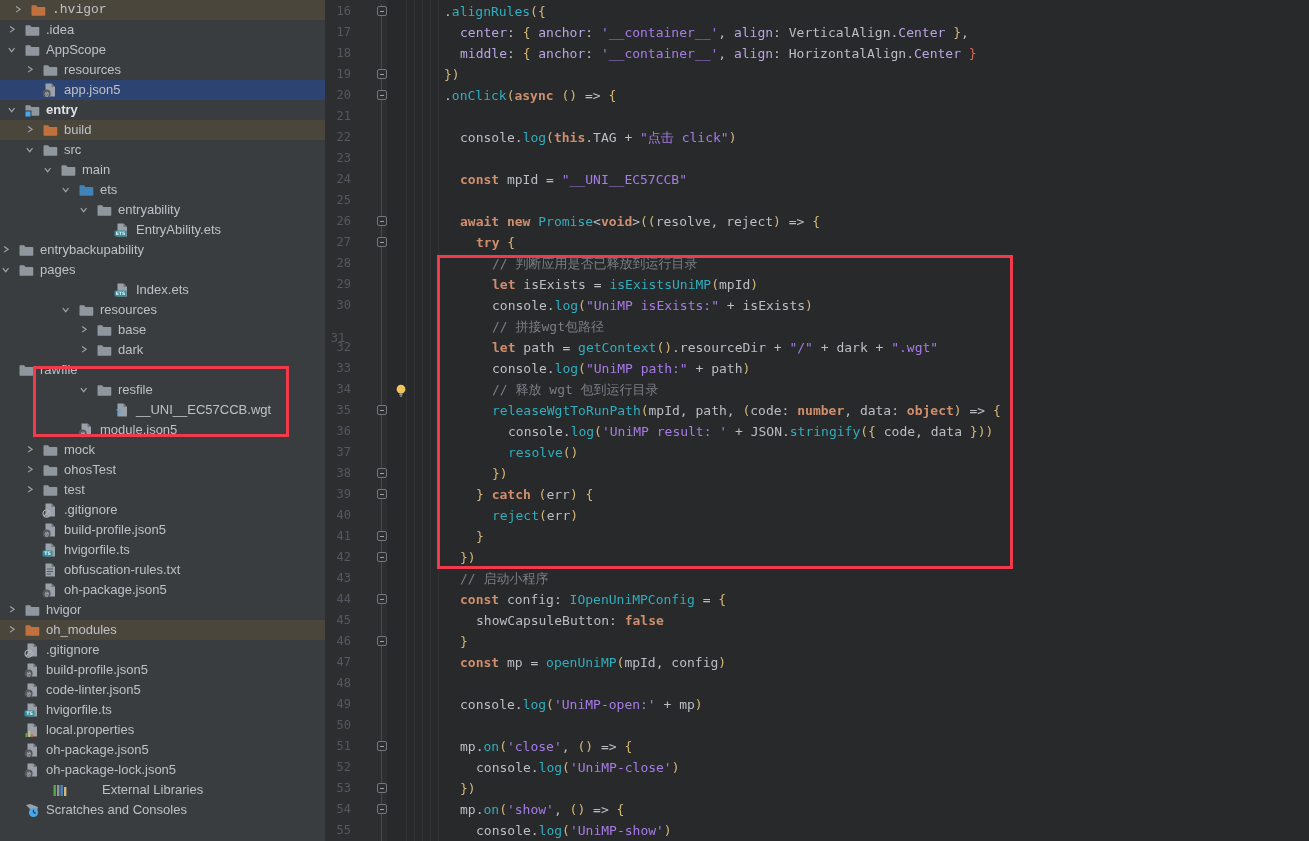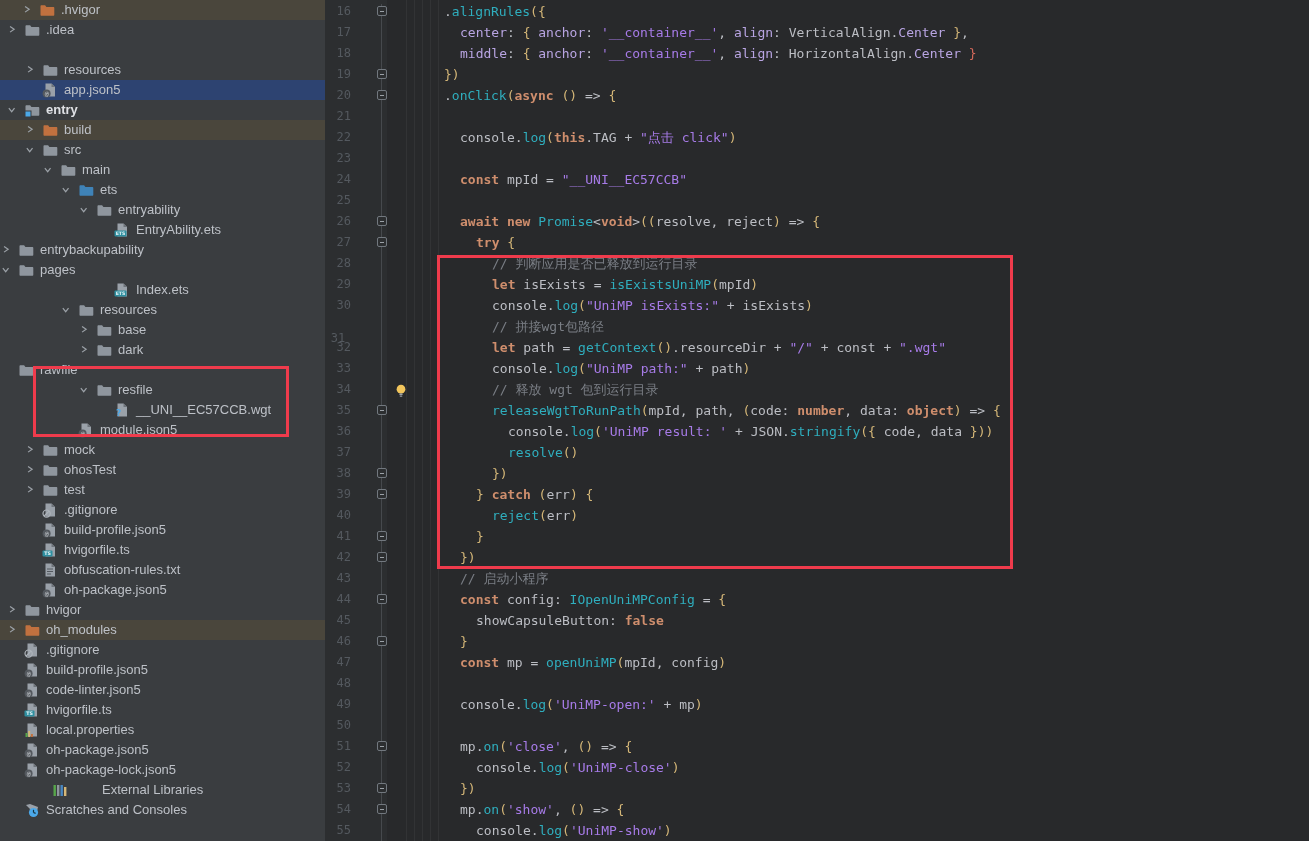--- a/index.html
+++ b/index.html
@@ -78,37 +78,46 @@
   
   .annotation-box {
     position:absolute; border:3px solid #EF3B4C;
     pointer-events:none; z-index:50; background:transparent;
   }
 </style>
 </head>
 <body>
 
 <div id="tree-panel">
-    <div class="tree-row row-excluded" style="top: 0px; padding-left: 21px;">
+    <div class="tree-row row-excluded" style="top: 0px; padding-left: 12px; font-family: Liberation Mono, monospace;">
       <span class="tree-chevron"><svg width="13" height="13" viewBox="0 0 16 16" xmlns="http://www.w3.org/2000/svg">
           <polyline points="5,3 10,6.5 5,10" fill="none" stroke="#9BA1A7" stroke-width="1.5"></polyline>
         </svg></span>
       <span class="tree-icon"><svg width="16" height="16" viewBox="0 0 16 16" xmlns="http://www.w3.org/2000/svg">
           <path fill="#C1713F" d="M1.5 4.2c0-.6.4-1 1-1h3.6l1.3 1.8h6.9c.6 0 1 .4 1 1v6.8c0 .6-.4 1-1 1h-11.8c-.6 0-1-.4-1-1z"></path>
         </svg></span>
       <span class="tree-label">.hvigor</span>
     </div>
     <div class="tree-row" style="top: 20px; padding-left: 6px;">
       <span class="tree-chevron"><svg width="13" height="13" viewBox="0 0 16 16" xmlns="http://www.w3.org/2000/svg">
           <polyline points="5,3 10,6.5 5,10" fill="none" stroke="#9BA1A7" stroke-width="1.5"></polyline>
         </svg></span>
       <span class="tree-icon"><svg width="16" height="16" viewBox="0 0 16 16" xmlns="http://www.w3.org/2000/svg">
           <path fill="#8F969E" d="M1.5 4.2c0-.6.4-1 1-1h3.6l1.3 1.8h6.9c.6 0 1 .4 1 1v6.8c0 .6-.4 1-1 1h-11.8c-.6 0-1-.4-1-1z"></path>
         </svg></span>
       <span class="tree-label">.idea</span>
+    </div>
+    <div class="tree-row" style="top: 40px; padding-left: 6px;">
+      <span class="tree-chevron"><svg width="13" height="13" viewBox="0 0 16 16" xmlns="http://www.w3.org/2000/svg">
+          <polyline points="3.5,5 7,9.5 10.5,5" fill="none" stroke="#9BA1A7" stroke-width="1.5"></polyline>
+        </svg></span>
+      <span class="tree-icon"><svg width="16" height="16" viewBox="0 0 16 16" xmlns="http://www.w3.org/2000/svg">
+          <path fill="#8F969E" d="M1.5 4.2c0-.6.4-1 1-1h3.6l1.3 1.8h6.9c.6 0 1 .4 1 1v6.8c0 .6-.4 1-1 1h-11.8c-.6 0-1-.4-1-1z"></path>
+        </svg></span>
+      <span class="tree-label">AppScope</span>
     </div>
     <div class="tree-row" style="top: 60px; padding-left: 24px;">
       <span class="tree-chevron"><svg width="13" height="13" viewBox="0 0 16 16" xmlns="http://www.w3.org/2000/svg">
           <polyline points="5,3 10,6.5 5,10" fill="none" stroke="#9BA1A7" stroke-width="1.5"></polyline>
         </svg></span>
       <span class="tree-icon"><svg width="16" height="16" viewBox="0 0 16 16" xmlns="http://www.w3.org/2000/svg">
           <path fill="#8F969E" d="M1.5 4.2c0-.6.4-1 1-1h3.6l1.3 1.8h6.9c.6 0 1 .4 1 1v6.8c0 .6-.4 1-1 1h-11.8c-.6 0-1-.4-1-1z"></path>
         </svg></span>
       <span class="tree-label">resources</span>
     </div>
@@ -505,21 +514,21 @@
     <div class="code-line" style="top: 232px; left: 151px;"><span class="tk-k">try</span><span class="tk-d"> </span><span class="tk-b">{</span></div>
     <div class="line-num" style="top: 253px;">28</div>
     <div class="code-line" style="top: 253px; left: 167px;"><span class="tk-c">// 判断应用是否已释放到运行目录</span></div>
     <div class="line-num" style="top: 274px;">29</div>
     <div class="code-line" style="top: 274px; left: 167px;"><span class="tk-k">let</span><span class="tk-d"> isExists = </span><span class="tk-f">isExistsUniMP</span><span class="tk-b">(</span><span class="tk-d">mpId</span><span class="tk-b">)</span></div>
     <div class="line-num" style="top: 295px;">30</div>
     <div class="code-line" style="top: 295px; left: 167px;"><span class="tk-d">console.</span><span class="tk-f">log</span><span class="tk-b">(</span><span class="tk-s">"UniMP isExists:"</span><span class="tk-d"> + isExists</span><span class="tk-b">)</span></div>
     <div class="line-num" style="top: 328px; text-align: center;">31</div>
     <div class="code-line" style="top: 316px; left: 167px;"><span class="tk-c">// 拼接wgt包路径</span></div>
     <div class="line-num" style="top: 337px;">32</div>
-    <div class="code-line" style="top: 337px; left: 167px;"><span class="tk-k">let</span><span class="tk-d"> path = </span><span class="tk-f">getContext</span><span class="tk-b">()</span><span class="tk-d">.resourceDir + </span><span class="tk-s">"/"</span><span class="tk-d"> + const + </span><span class="tk-s">".wgt"</span></div>
+    <div class="code-line" style="top: 337px; left: 167px;"><span class="tk-k">let</span><span class="tk-d"> path = </span><span class="tk-f">getContext</span><span class="tk-b">()</span><span class="tk-d">.resourceDir + </span><span class="tk-s">"/"</span><span class="tk-d"> + dark + </span><span class="tk-s">".wgt"</span></div>
     <div class="line-num" style="top: 358px;">33</div>
     <div class="code-line" style="top: 358px; left: 167px;"><span class="tk-d">console.</span><span class="tk-f">log</span><span class="tk-b">(</span><span class="tk-s">"UniMP path:"</span><span class="tk-d"> + path</span><span class="tk-b">)</span></div>
     <div class="line-num" style="top: 379px;">34</div>
     <div class="bulb" style="top: 382px;"><svg width="14" height="16" viewBox="0 0 16 16" xmlns="http://www.w3.org/2000/svg">
         <circle cx="8" cy="7" r="5" fill="#F2C55C"></circle>
         <rect x="6" y="12" width="4" height="1.6" rx="0.8" fill="#9BA1A7"></rect>
         <rect x="6.4" y="14.2" width="3.2" height="1.4" rx="0.7" fill="#9BA1A7"></rect>
       </svg></div>
     <div class="code-line" style="top: 379px; left: 167px;"><span class="tk-c">// 释放 wgt 包到运行目录</span></div>
     <div class="line-num" style="top: 400px;">35</div>

